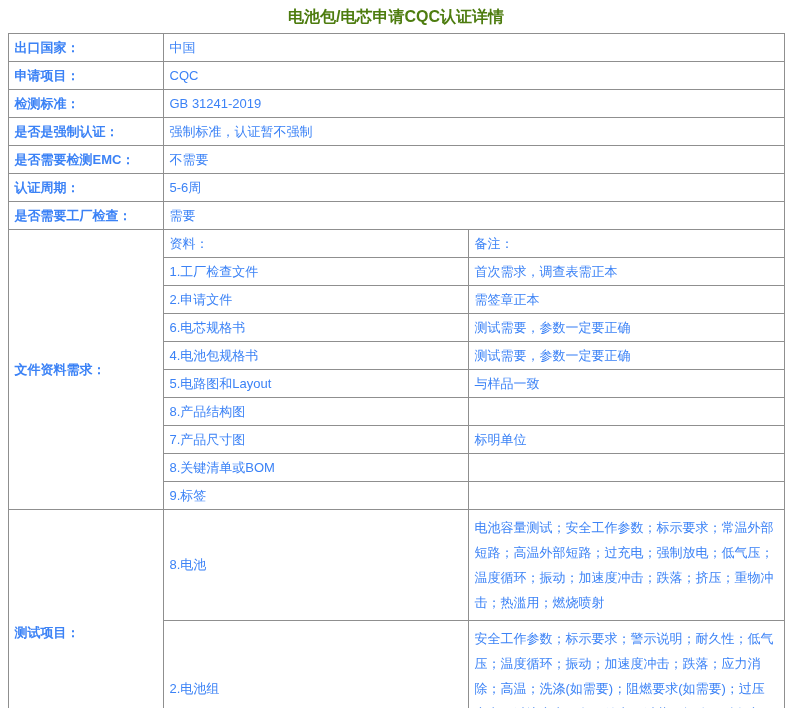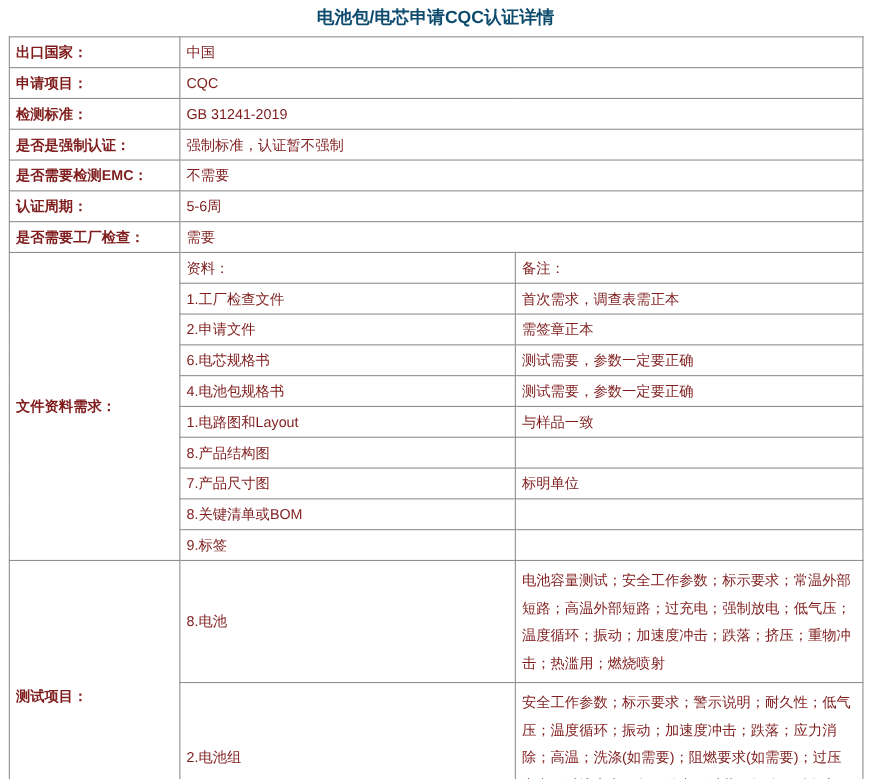--- a/index.html
+++ b/index.html
@@ -9,35 +9,35 @@
     width: 792px;
   }
   body {
     font-family: "Liberation Sans", "DejaVu Sans", sans-serif;
     color: #808080;
   }
   .page-title {
     text-align: center;
     font-size: 16px;
     font-weight: bold;
-    color: #0c4a6e;
+    color: #4d7c0f;
     padding-top: 6px;
     height: 27px;
     line-height: 22px;
   }
   table.cert-table {
     border-collapse: collapse;
     table-layout: fixed;
     width: 776px;
     margin: 0 auto;
   }
   table.cert-table td {
     border: 1px solid #8f8f8f;
     font-size: 13px;
-    color: #7f1d1d;
+    color: #3b82f6;
     padding: 3px 6px;
     vertical-align: middle;
     overflow: hidden;
     word-break: break-all;
   }
   col.c-label  { width: 155px; }
   col.c-mid    { width: 305px; }
   col.c-remark { width: 316px; }
   td.label-cell {
     font-weight: bold;
@@ -111,21 +111,21 @@
     </tr>
     <tr class="doc-row">
       <td>6.电芯规格书</td>
       <td>测试需要，参数一定要正确</td>
     </tr>
     <tr class="doc-row">
       <td>4.电池包规格书</td>
       <td>测试需要，参数一定要正确</td>
     </tr>
     <tr class="doc-row">
-      <td>1.电路图和Layout</td>
+      <td>5.电路图和Layout</td>
       <td>与样品一致</td>
     </tr>
     <tr class="doc-row">
       <td>8.产品结构图</td>
       <td></td>
     </tr>
     <tr class="doc-row">
       <td>7.产品尺寸图</td>
       <td>标明单位</td>
     </tr>

